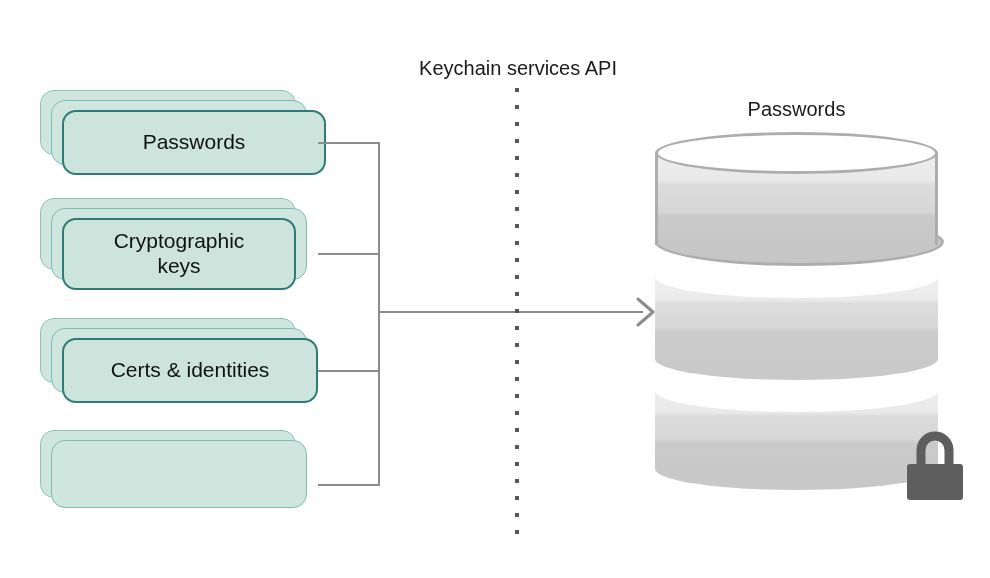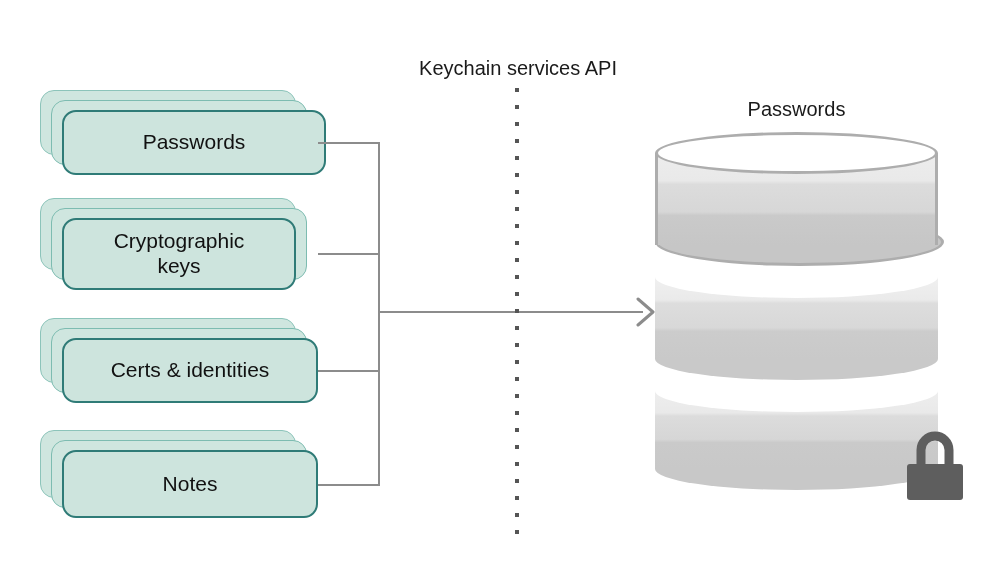--- a/index.html
+++ b/index.html
@@ -83,21 +83,20 @@
 
   <div class="stack" id="stack-2" style="left:40px;top:318px;height:95px;">
     <div class="card back" style="left:0px;  top:0px;  width:256px;height:65px;"></div>
     <div class="card mid" style="left:11px; top:10px; width:256px;height:65px;"></div>
     <div class="card front" style="left:22px; top:20px; width:256px;height:65px;text-align:right;">Certs &amp; identities</div>
   </div>
 
   <div class="stack" id="stack-3" style="left:40px;top:430px;height:98px;">
     <div class="card back" style="left:0px;  top:0px;  width:256px;height:68px;"></div>
     <div class="card mid" style="left:11px; top:10px; width:256px;height:68px;"></div>
-    <div class="card front" style="left:22px; top:20px; width:256px;height:68px;">Notes</div>
   </div>
 
   <div class="hline" style="left:318px;top:142px;width:62px;"></div>
   <div class="hline" style="left:318px;top:253px;width:62px;"></div>
   <div class="hline" style="left:318px;top:370px;width:62px;"></div>
   <div class="hline" style="left:318px;top:484px;width:62px;"></div>
   <div class="vline" style="left:378px;top:142px;height:344px;"></div>
 
   <div id="arrow-shaft"></div>
   <div id="arrow-head">

